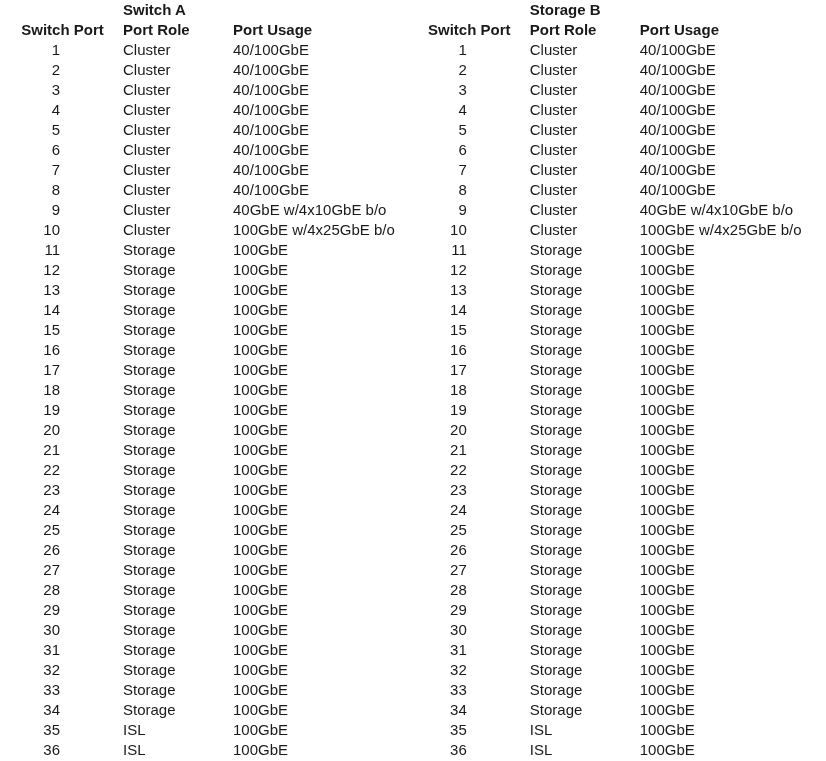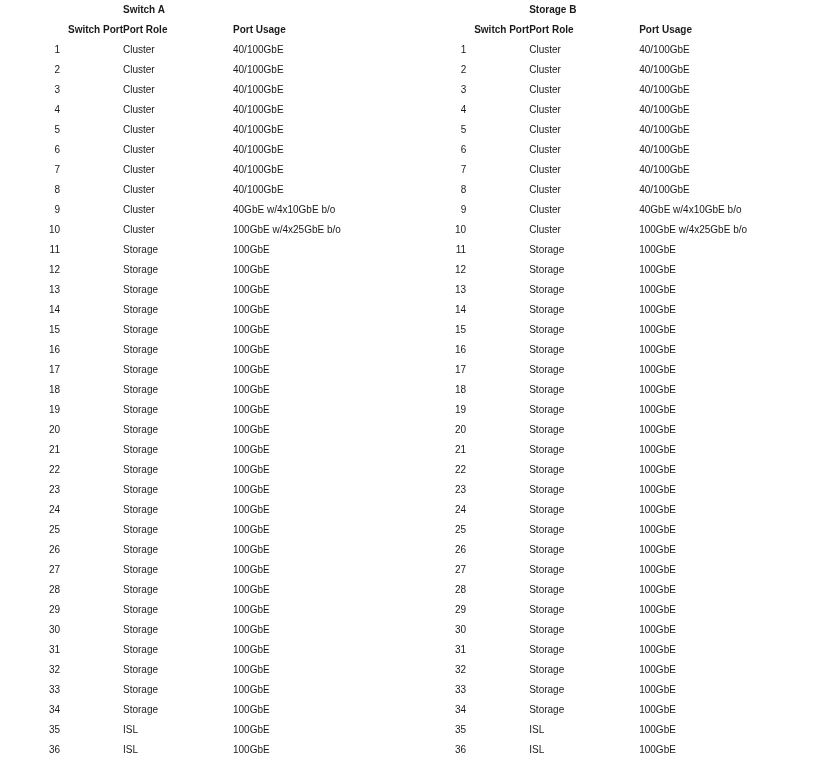--- a/index.html
+++ b/index.html
@@ -7,41 +7,41 @@
     padding: 0;
     background: #ffffff;
   }
   .page {
     position: relative;
     width: 826px;
     height: 761px;
     background: #ffffff;
     overflow: hidden;
     font-family: "Liberation Sans", sans-serif;
-    font-size: 10px;
+    font-size: 15px;
     color: #1a1a1a;
     display: flex;
     gap: 12px;
   }
   .half {
     display: grid;
     grid-template-columns: 123px 110px auto;
     grid-auto-rows: 20px;
     align-content: start;
   }
   .half-a { width: 400px; }
   .half-b { width: 426px; }
   .cell {
     line-height: 20px;
     white-space: nowrap;
     overflow: visible;
   }
   .bold { font-weight: 700; }
   .port-header {
-    text-align: right;
+    text-align: center;
     padding-left: 2px;
   }
   .port-num {
     text-align: right;
     padding-right: 63px;
   }
   .role-cell, .usage-cell {
     text-align: left;
   }
 </style>

